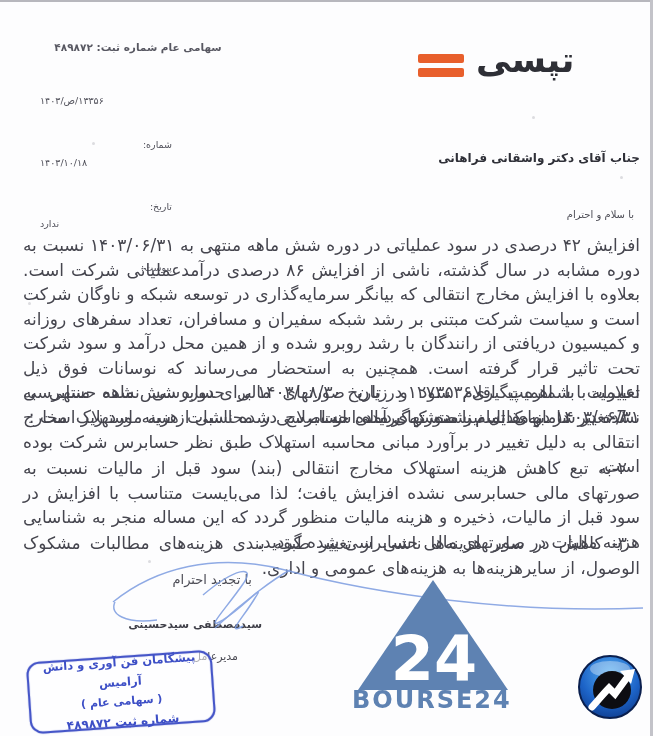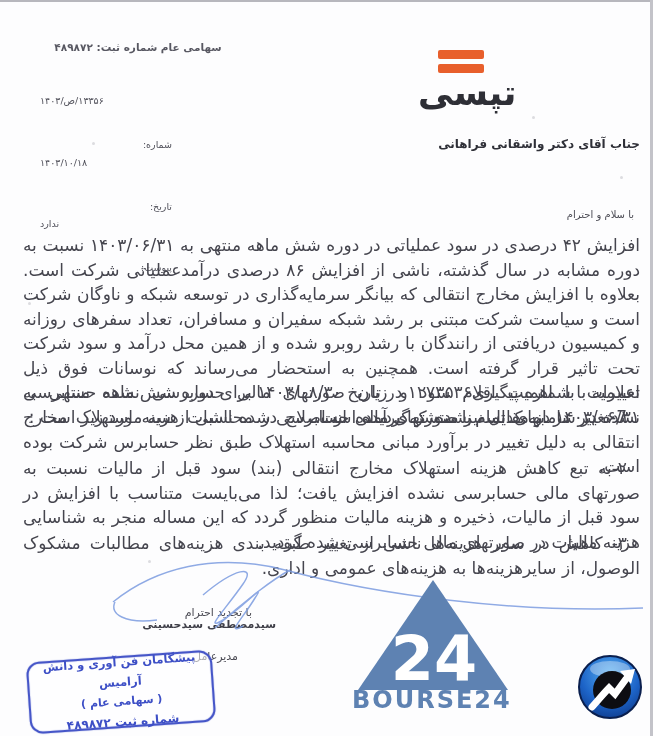--- a/index.html
+++ b/index.html
@@ -17,45 +17,45 @@
     position:absolute;left:52px;top:38px;width:172px;
     direction:rtl;text-align:center;color:#585862;
     font-size:10.5px;font-weight:bold;line-height:19px;
   }
   .fields{
     position:absolute;left:40px;top:92px;width:132px;
     direction:rtl;color:#50505a;font-size:9.5px;line-height:17.5px;
   }
   .field{display:flex;justify-content:space-between;}
   .field .lbl{letter-spacing:1px;margin-top:44px;}
-  .tapsi{position:absolute;left:418px;top:40px;display:flex;align-items:center;flex-direction:column;}
+  .tapsi{position:absolute;left:418px;top:40px;display:flex;align-items:center;}
   .tapsi-bars{display:flex;flex-direction:column;gap:5px;margin-right:12px;margin-top:10px;}
   .tapsi-bar{width:46px;height:9px;border-radius:2px;background:#e85f2c;}
   .tapsi-text{font-size:35px;font-weight:bold;color:#2e2f36;direction:rtl;line-height:40px;}
 
   
   .recipient{
-    position:absolute;right:13px;top:133px;direction:rtl;
+    position:absolute;right:13px;top:147px;direction:rtl;
     font-weight:bold;font-size:12px;color:#2f3038;line-height:23px;
   }
   .salutation{position:absolute;right:19px;top:209px;direction:rtl;font-size:10px;color:#4b4b54;}
   .para{
     position:absolute;right:13px;width:617px;direction:rtl;text-align:justify;
     font-size:17px;line-height:24.5px;color:#45454e;
   }
   .p1{top:233px;}
   .p2{top:352px;margin-top:28px;}
   .item{text-indent:13px;}
   .i1{top:405px;}
   .i2{top:456px;}
   .i3{top:531px;}
 
   
-  .closing{position:absolute;right:401px;top:606px;direction:rtl;font-size:11px;color:#4b4b54;}
-  .sig-name{position:absolute;right:377px;top:618px;direction:rtl;font-size:11px;font-weight:bold;color:#3f3f48;}
+  .closing{position:absolute;right:401px;top:572px;direction:rtl;font-size:13px;color:#4b4b54;}
+  .sig-name{position:absolute;right:391px;top:618px;direction:rtl;font-size:11px;font-weight:bold;color:#3f3f48;}
   .sig-title{position:absolute;right:415px;top:642px;direction:rtl;font-size:11px;color:#4b4b54;margin-top:8px;}
   .sig-ink{position:absolute;left:85px;top:540px;width:565px;height:110px;pointer-events:none;}
 
   
   .stamp{
     position:absolute;left:28px;top:656px;width:182px;height:68px;
     transform:rotate(-4deg);
     border:2.5px solid #4656c8;border-radius:13px;
     box-shadow:0 0 1px #4656c8, inset 0 0 1px #4656c8;
     display:flex;flex-direction:column;justify-content:center;

